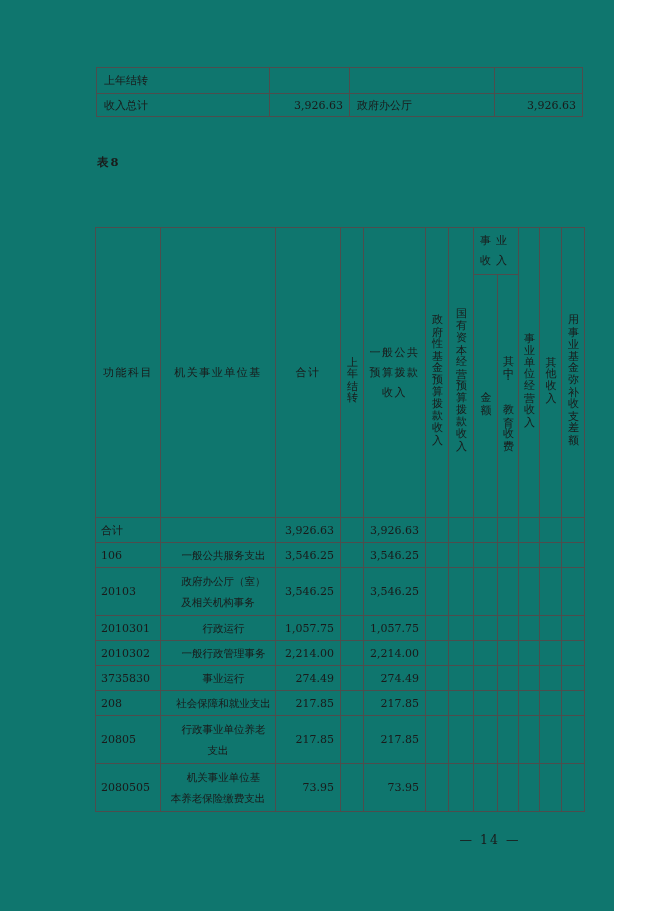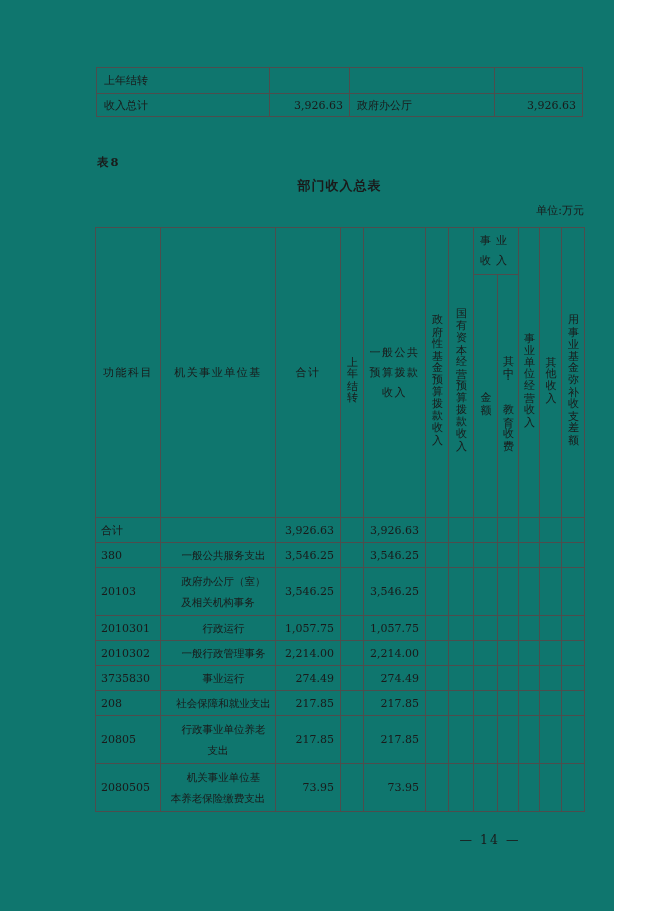--- a/index.html
+++ b/index.html
@@ -144,22 +144,20 @@
     <tr class="r2">
       <td class="lbl">收入总计</td>
       <td class="val">3,926.63</td>
       <td class="lbl">政府办公厅</td>
       <td class="val">3,926.63</td>
     </tr>
   </tbody>
     </table>
 
   <div class="table-label">表8</div>
-  <div class="table-title">部门收入总表</div>
-  <div class="unit-note">单位:万元</div>
 
   <table class="income-table">
     <colgroup>
       <col style="width:65px">
         <col style="width:115px">
         <col style="width:65px">
         <col style="width:23px">
       <col style="width:62px">
         <col style="width:23px">
         <col style="width:25px">
@@ -202,21 +200,21 @@
       <td class="num-cell"></td>
       <td class="num-cell"></td>
       <td class="num-cell"></td>
       <td class="num-cell"></td>
       <td class="num-cell"></td>
       <td class="num-cell"></td>
       <td class="num-cell"></td>
     </tr>
 
     <tr class="h25">
-      <td class="code-cell">380</td>
+      <td class="code-cell">106</td>
       <td class="name-cell">
             <div class="name-text">一般公共服务支出</div>
           </td>
       <td class="num-cell">3,546.25</td>
       <td class="num-cell"></td>
       <td class="num-cell">3,546.25</td>
       <td class="num-cell"></td>
       <td class="num-cell"></td>
       <td class="num-cell"></td>
       <td class="num-cell"></td>

